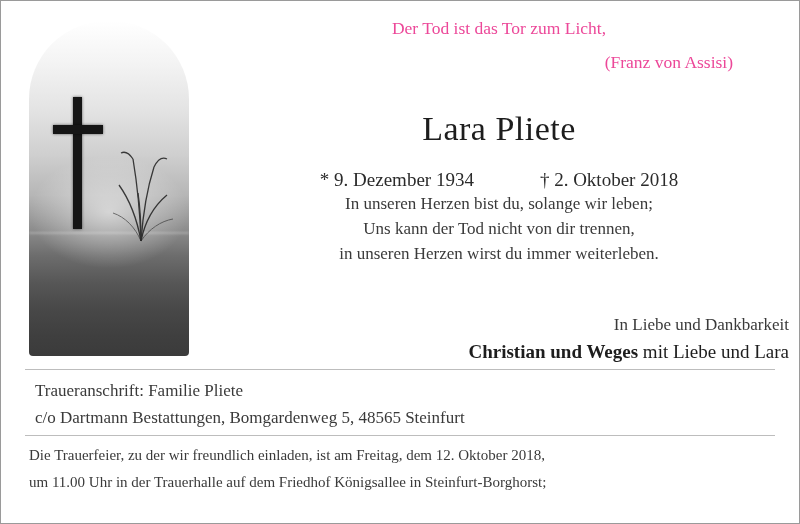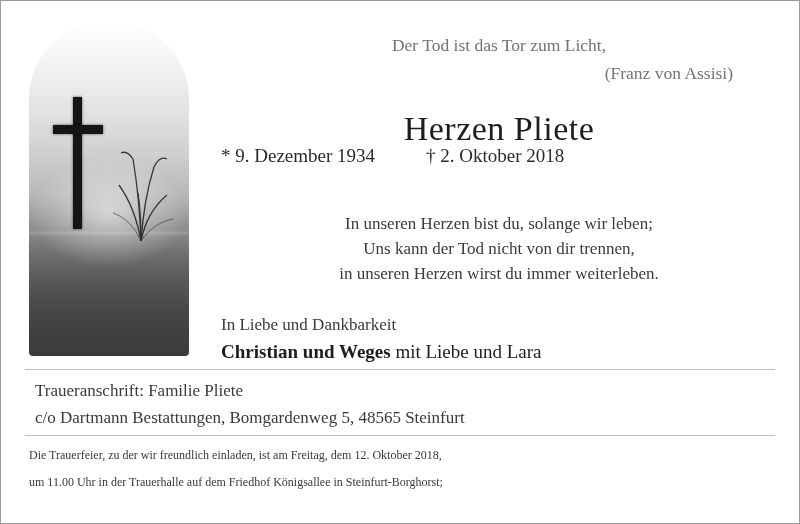--- a/index.html
+++ b/index.html
@@ -85,74 +85,75 @@
     left: 78px;
     top: 112px;
     width: 70px;
     height: 110px;
   }
 
   
   .verse-top {
     position: absolute;
     left: 220px;
-    top: 31px;
+    top: 14px;
     width: 556px;
     text-align: center;
     font-size: 17.5px;
     line-height: 26px;
-    color: #737373;
+    color: #ec4899;
   }
   .verse-top .attrib {
     display: block;
     text-align: right;
     padding-right: 44px;
-    margin-top: 2px;
+    margin-top: 8px;
   }
 
   .name {
     position: absolute;
     left: 220px;
     top: 108px;
     width: 556px;
     text-align: center;
     font-size: 34px;
     line-height: 40px;
     letter-spacing: 0.5px;
     color: #1d1d1d;
   }
 
   .dates {
     position: absolute;
     left: 220px;
-    top: 144px;
+    top: 168px;
     width: 556px;
     display: flex;
-    gap: 51px;
+    justify-content: center;
+    gap: 66px;
     font-size: 19px;
     color: #2b2b2b;
   }
 
   .verse-mid {
     position: absolute;
     left: 200px;
-    top: 210px;
+    top: 190px;
     width: 596px;
     text-align: center;
     font-size: 17px;
     line-height: 25px;
     color: #3a3a3a;
   }
 
   .dedication {
     position: absolute;
-    left: 220px;
+    left: 232px;
     top: 310px;
     width: 556px;
-    text-align: left;
+    text-align: right;
     font-size: 17px;
     line-height: 27px;
     color: #3a3a3a;
   }
   .dedication .family {
     font-size: 19px;
     color: #1d1d1d;
   }
   .dedication .family b {
     font-weight: bold;
@@ -184,21 +185,21 @@
     top: 434px;
     height: 1px;
     background: #bdbdbd;
   }
 
   .ceremony {
     position: absolute;
     left: 28px;
     top: 441px;
     width: 748px;
-    font-size: 12px;
+    font-size: 15px;
     line-height: 27px;
     color: #3a3a3a;
   }
 </style>
 </head>
 <body>
 
 <div class="obituary">
 
   <div class="illustration">
@@ -221,21 +222,21 @@
         <path d="M34 108 C42 96 54 88 66 86"></path>
       </g>
     </svg>
   </div>
 
   <div class="verse-top">
     <div>Der Tod ist das Tor zum Licht,</div>
     <span class="attrib">(Franz von Assisi)</span>
   </div>
 
-  <div class="name">Herzen Pliete</div>
+  <div class="name">Lara Pliete</div>
 
   <div class="dates">
     <span>* 9. Dezember 1934</span>
     <span>† 2. Oktober 2018</span>
   </div>
 
   <div class="verse-mid">
     <div>In unseren Herzen bist du, solange wir leben;</div>
     <div>Uns kann der Tod nicht von dir trennen,</div>
     <div>in unseren Herzen wirst du immer weiterleben.</div>

